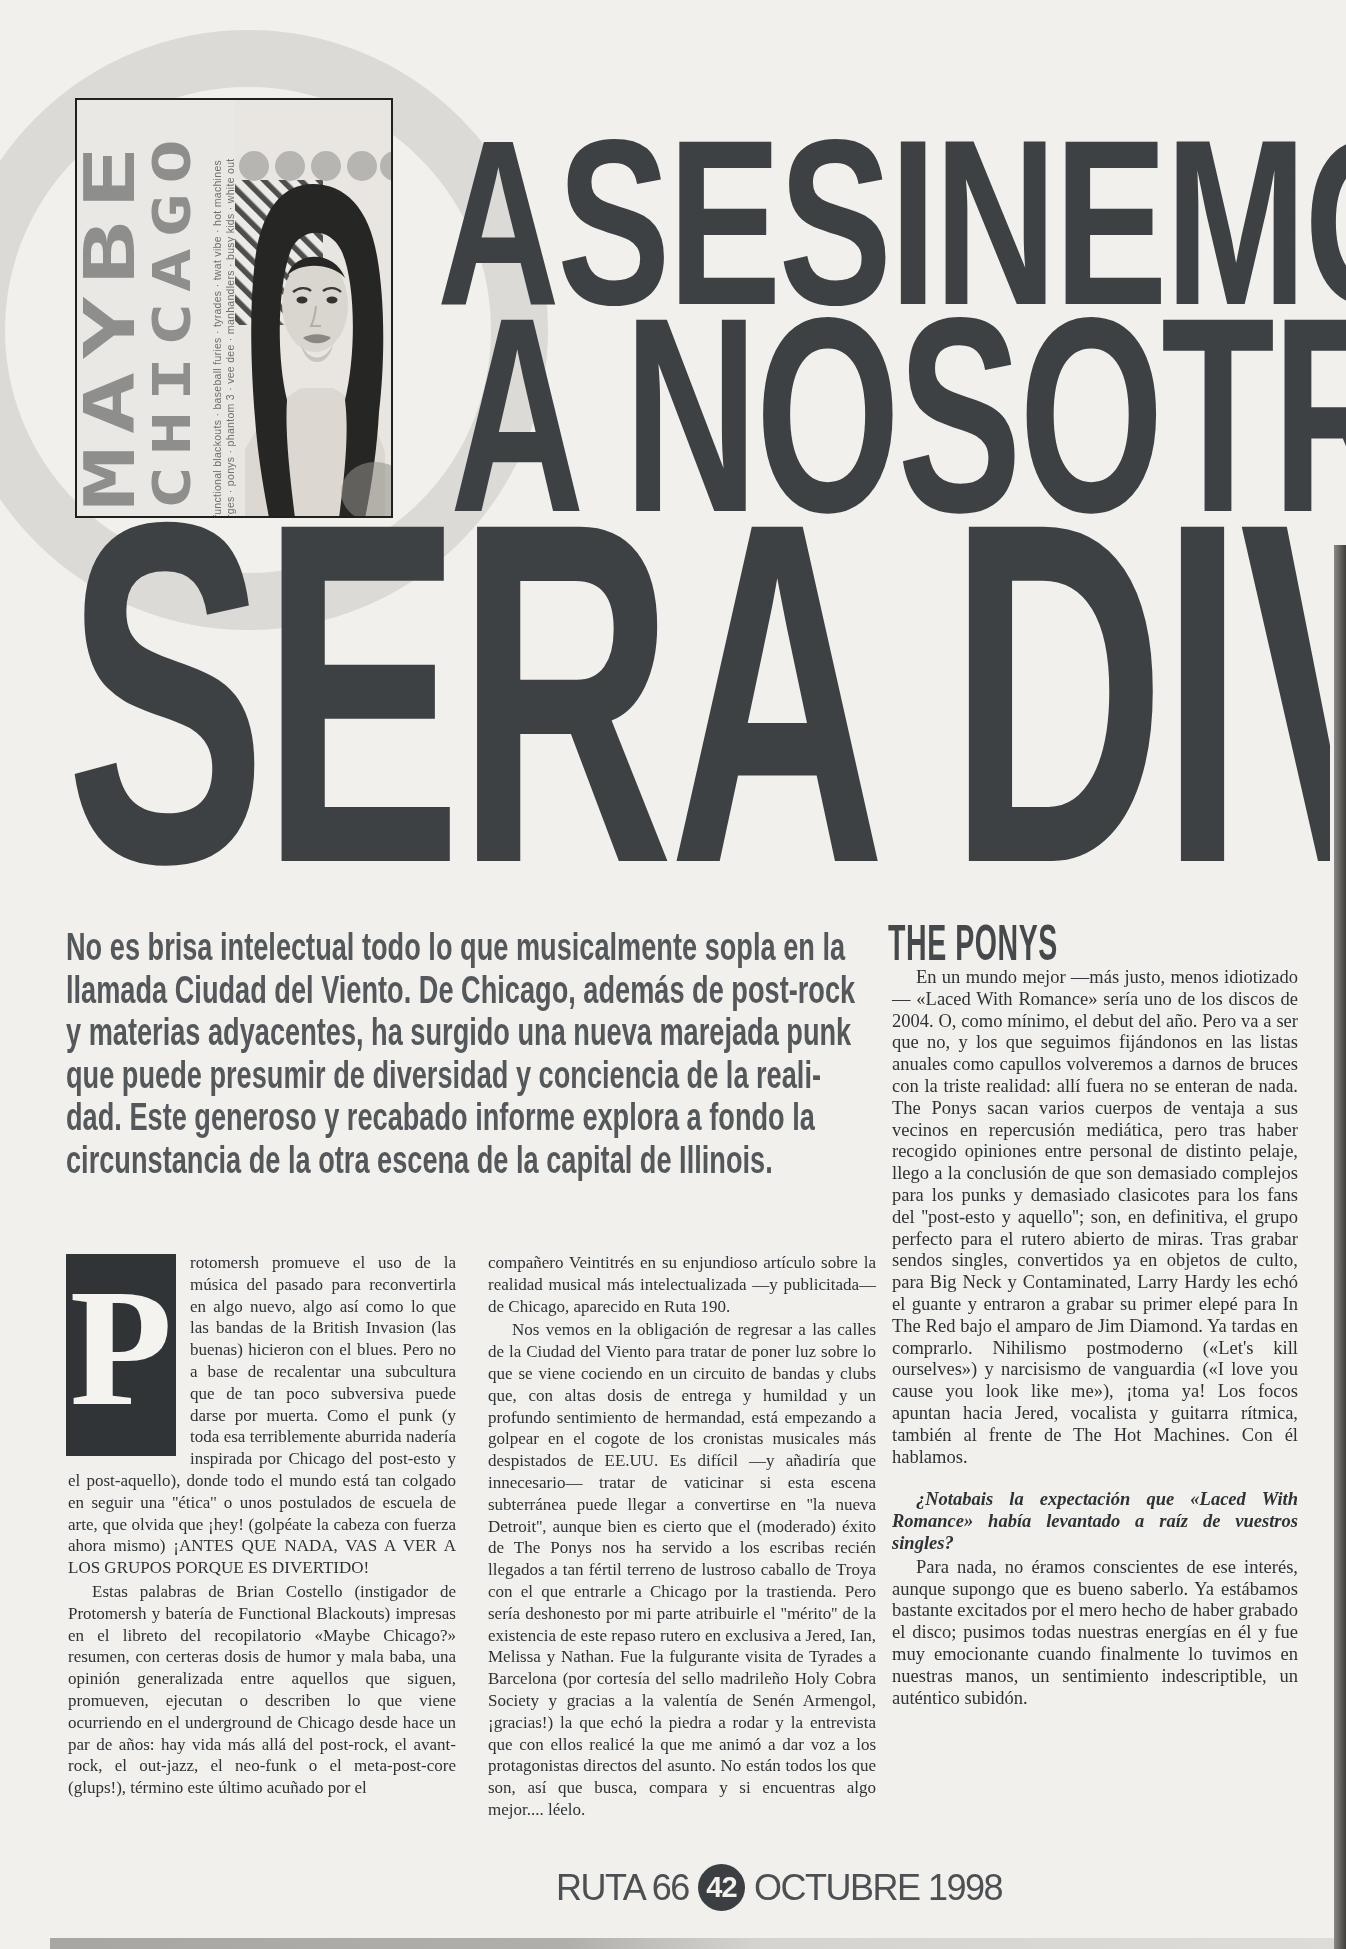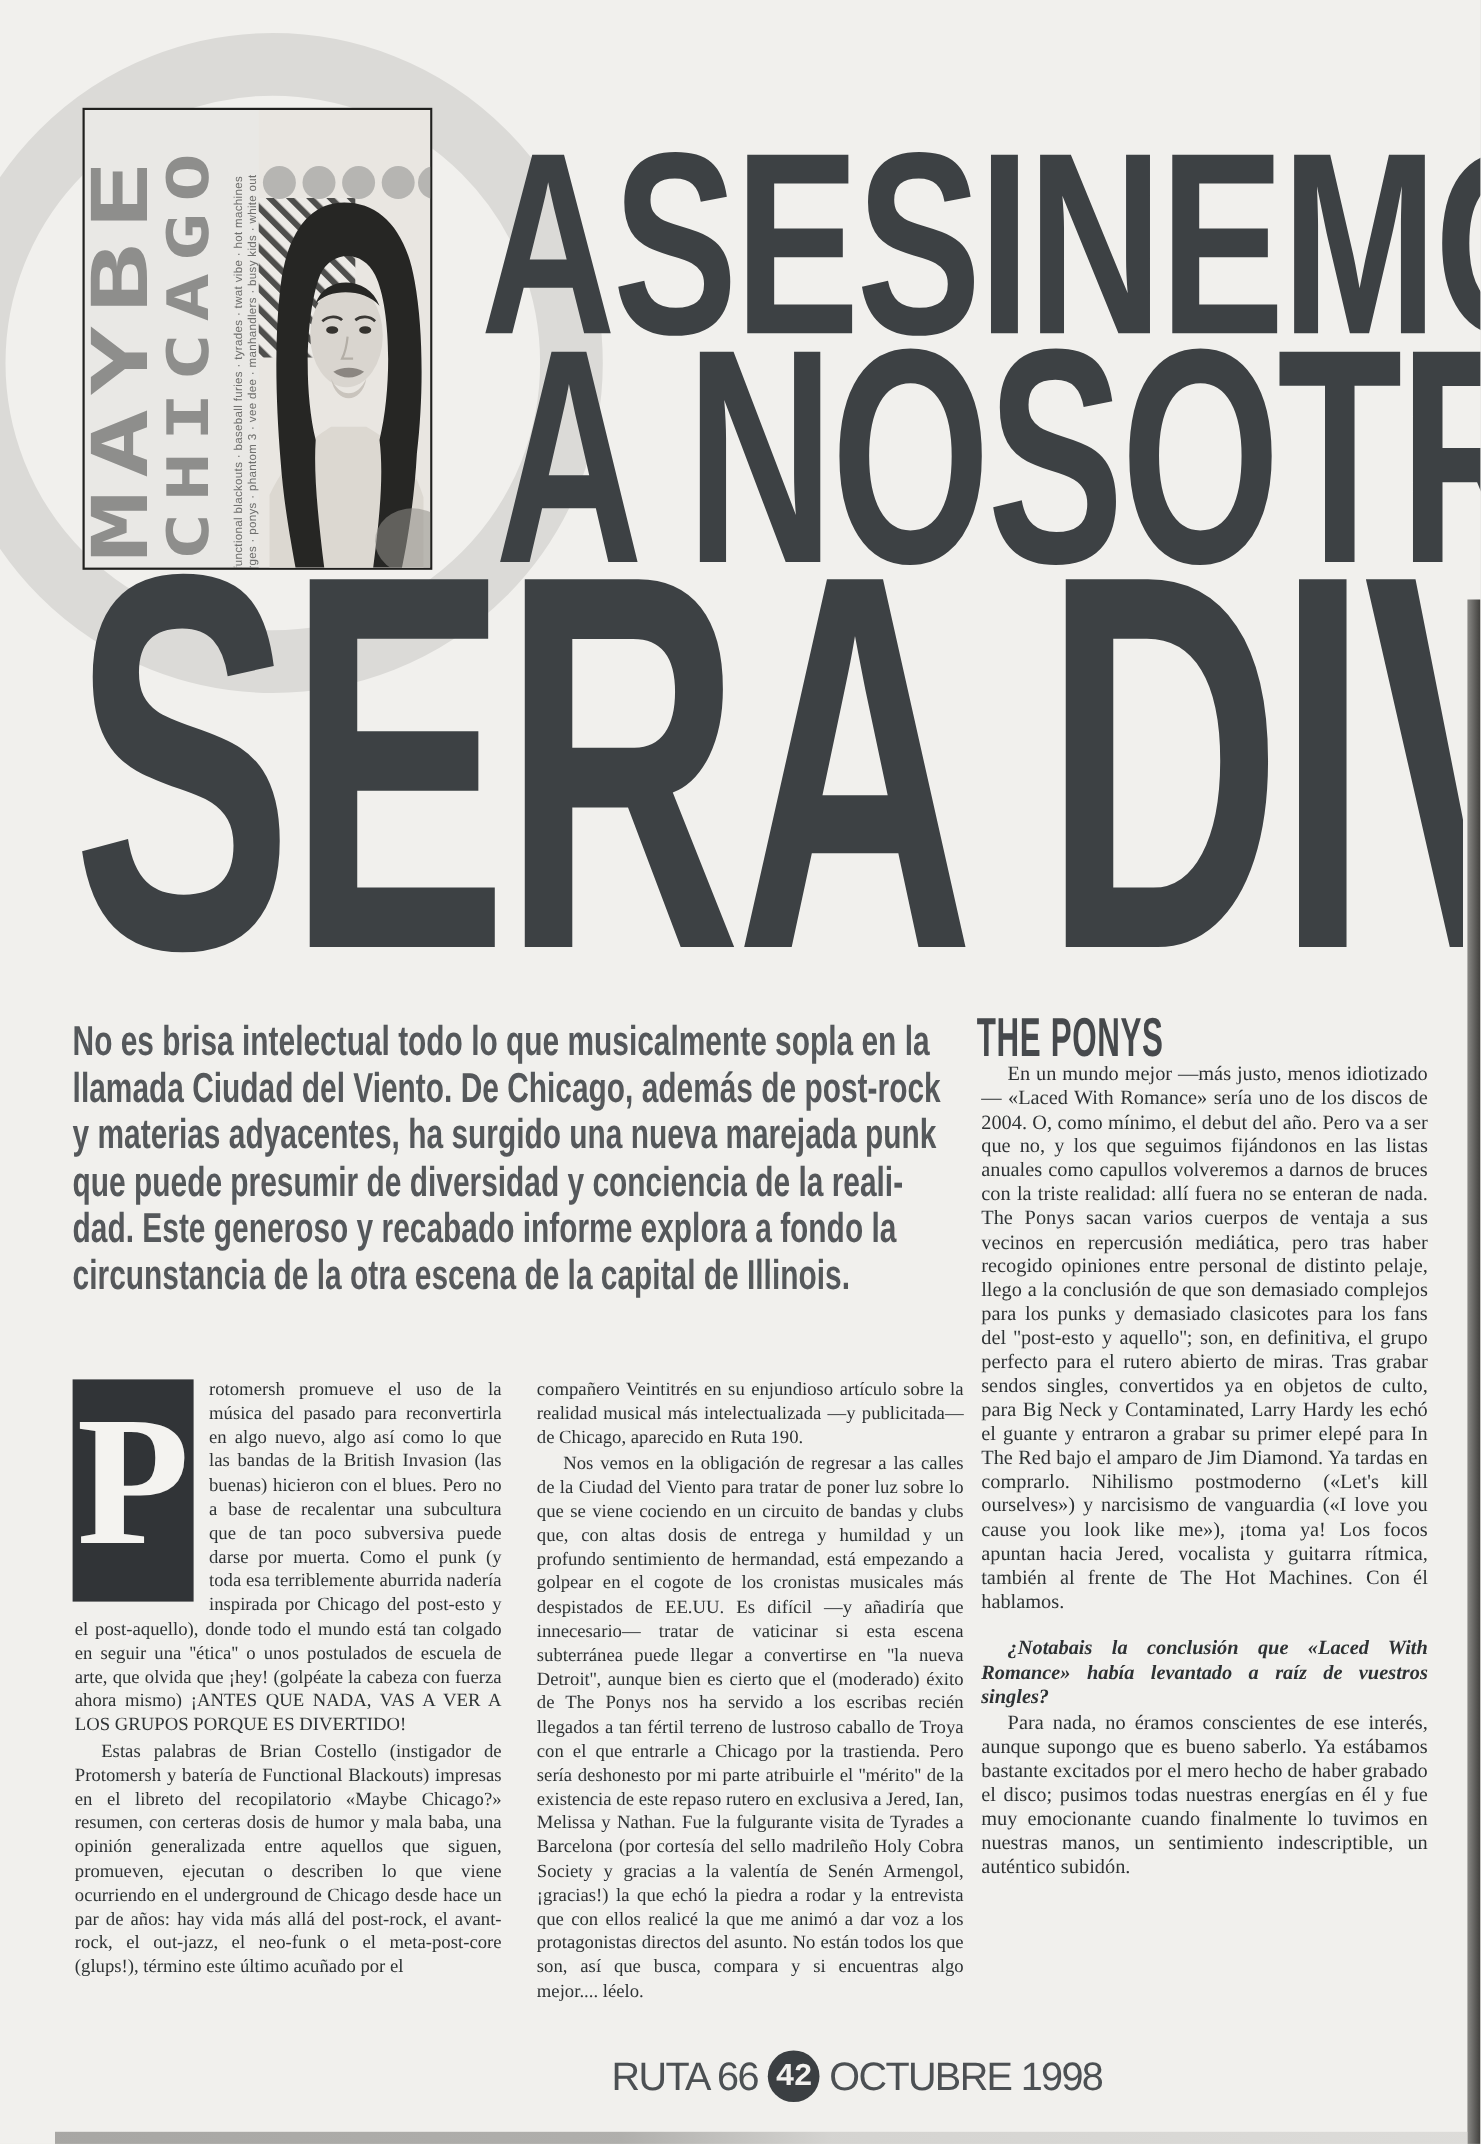--- a/index.html
+++ b/index.html
@@ -52,21 +52,21 @@
 
   .ponys-head{position:absolute;left:888px;top:918px;font-family:"Liberation Sans",sans-serif;font-weight:bold;
            font-size:50px;line-height:1;color:#46494c;transform:scale(0.57,1);transform-origin:0 0;
            letter-spacing:1px;white-space:nowrap;}
 
   
   .footer{position:absolute;left:556px;top:1864px;display:flex;align-items:center;gap:9px;
           font-family:"Liberation Sans",sans-serif;color:#4c5053;}
   .footer .ftxt{font-size:36px;letter-spacing:-1.5px;}
   .badge{width:47px;height:47px;border-radius:50%;background:#3b3f42;color:#f2f1ee;display:flex;
-         align-items:center;justify-content:center;font-weight:bold;font-size:29px;letter-spacing:-1px;font-family:Liberation Mono, monospace;}
+         align-items:center;justify-content:center;font-weight:bold;font-size:29px;letter-spacing:-1px;}
 
   
   .gutter{position:absolute;left:1334px;top:545px;width:12px;height:1404px;
           background:linear-gradient(to right,#8a8986,#3f3e3b);}
   .bottom-edge{position:absolute;left:50px;top:1938px;width:1284px;height:11px;
           background:linear-gradient(to right,#8f8e8b 0%,#9a9996 40%,#cbcac7 55%,#d6d5d2 100%);opacity:.75;}
 </style>
 </head>
 <body>
 
@@ -140,21 +140,21 @@
   </div>
 
   <div class="bodycol col2">
     <p>compañero Veintitrés en su enjundioso artículo sobre la realidad musical más intelectualizada —y publicitada— de Chicago, aparecido en Ruta 190.</p>
     <p class="ind">Nos vemos en la obligación de regresar a las calles de la Ciudad del Viento para tratar de poner luz sobre lo que se viene cociendo en un circuito de bandas y clubs que, con altas dosis de entrega y humildad y un profundo sentimiento de hermandad, está empezando a golpear en el cogote de los cronistas musicales más despistados de EE.UU. Es difícil —y añadiría que innecesario— tratar de vaticinar si esta escena subterránea puede llegar a convertirse en ''la nueva Detroit'', aunque bien es cierto que el (moderado) éxito de The Ponys nos ha servido a los escribas recién llegados a tan fértil terreno de lustroso caballo de Troya con el que entrarle a Chicago por la trastienda. Pero sería deshonesto por mi parte atribuirle el ''mérito'' de la existencia de este repaso rutero en exclusiva a Jered, Ian, Melissa y Nathan. Fue la fulgurante visita de Tyrades a Barcelona (por cortesía del sello madrileño Holy Cobra Society y gracias a la valentía de Senén Armengol, ¡gracias!) la que echó la piedra a rodar y la entrevista que con ellos realicé la que me animó a dar voz a los protagonistas directos del asunto. No están todos los que son, así que busca, compara y si encuentras algo mejor.... léelo.</p>
   </div>
 
   <div class="ponys-head">THE PONYS</div>
   <div class="bodycol col3">
     <p class="ind">En un mundo mejor —más justo, menos idiotizado— «Laced With Romance» sería uno de los discos de 2004. O, como mínimo, el debut del año. Pero va a ser que no, y los que seguimos fijándonos en las listas anuales como capullos volveremos a darnos de bruces con la triste realidad: allí fuera no se enteran de nada. The Ponys sacan varios cuerpos de ventaja a sus vecinos en repercusión mediática, pero tras haber recogido opiniones entre personal de distinto pelaje, llego a la conclusión de que son demasiado complejos para los punks y demasiado clasicotes para los fans del ''post-esto y aquello''; son, en definitiva, el grupo perfecto para el rutero abierto de miras. Tras grabar sendos singles, convertidos ya en objetos de culto, para Big Neck y Contaminated, Larry Hardy les echó el guante y entraron a grabar su primer elepé para In The Red bajo el amparo de Jim Diamond. Ya tardas en comprarlo. Nihilismo postmoderno («Let's kill ourselves») y narcisismo de vanguardia («I love you cause you look like me»), ¡toma ya! Los focos apuntan hacia Jered, vocalista y guitarra rítmica, también al frente de The Hot Machines. Con él hablamos.</p>
-    <p class="q gap">¿Notabais la conclusión que «Laced With Romance» había levantado a raíz de vuestros singles?</p>
+    <p class="q gap">¿Notabais la expectación que «Laced With Romance» había levantado a raíz de vuestros singles?</p>
     <p class="ind">Para nada, no éramos conscientes de ese interés, aunque supongo que es bueno saberlo. Ya estábamos bastante excitados por el mero hecho de haber grabado el disco; pusimos todas nuestras energías en él y fue muy emocionante cuando finalmente lo tuvimos en nuestras manos, un sentimiento indescriptible, un auténtico subidón.</p>
   </div>
 
   <div class="footer">
     <span class="ftxt">RUTA 66</span>
     <span class="badge">42</span>
     <span class="ftxt">OCTUBRE 1998</span>
   </div>
 
   <div class="gutter"></div>

